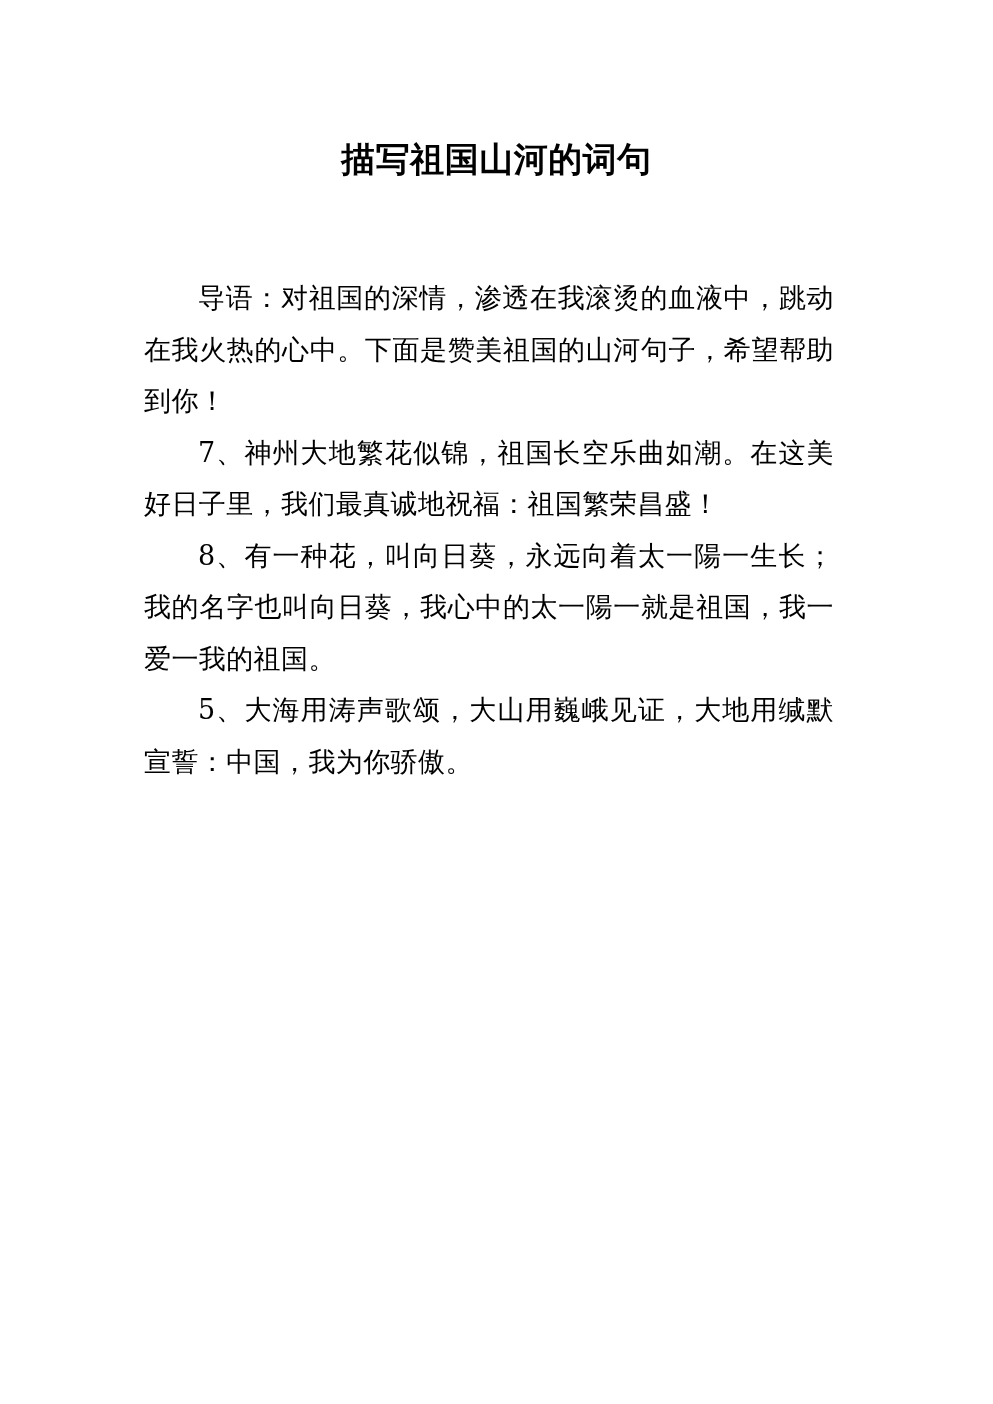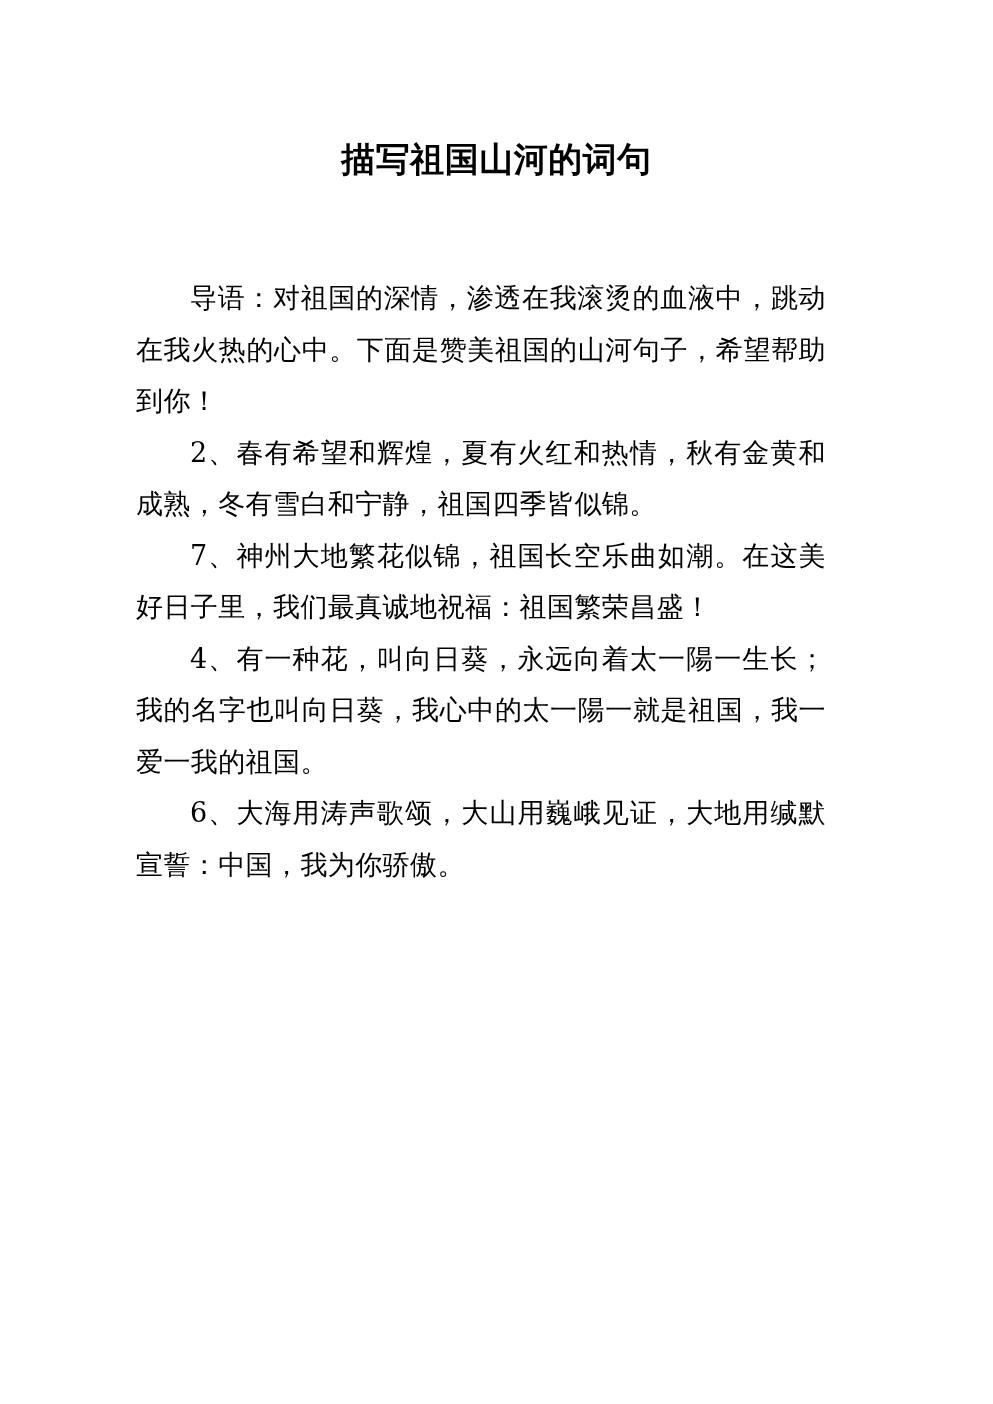--- a/index.html
+++ b/index.html
@@ -27,21 +27,21 @@
     text-align: center;
     font-size: 34px;
     font-weight: bold;
     line-height: 44px;
     letter-spacing: 0.5px;
     font-family: "DejaVu Sans", "Liberation Sans", sans-serif;
   }
   .body-block {
     position: absolute;
     top: 272px;
-    left: 136px;
+    left: 144px;
     width: 690px;
   }
   .para {
     margin: 0;
     font-size: 27px;
     line-height: 51.5px;
     text-align: justify;
     text-justify: inter-character;
     text-indent: 2em;
     letter-spacing: 0.4px;
@@ -56,23 +56,22 @@
 
 <div class="page">
 
   <h1 class="doc-title">描写祖国山河的词句</h1>
 
   <div class="body-block">
 
     <p class="para last-line-loose">导语：对祖国的深情，渗透在我滚烫的血液中，跳动在我火热的心中。下面是赞美祖国的山河句子，希望帮助到你！</p>
 
 
-    <p class="para last-line-loose">2、春有希望和辉煌，夏有火红和热情，秋有金黄和成熟，冬有雪白和宁静，祖国四季皆似锦。</p>
 
     <p class="para last-line-loose">7、神州大地繁花似锦，祖国长空乐曲如潮。在这美好日子里，我们最真诚地祝福：祖国繁荣昌盛！</p>
 
-    <p class="para last-line-loose">4、有一种花，叫向日葵，永远向着太一陽一生长；我的名字也叫向日葵，我心中的太一陽一就是祖国，我一爱一我的祖国。</p>
+    <p class="para last-line-loose">8、有一种花，叫向日葵，永远向着太一陽一生长；我的名字也叫向日葵，我心中的太一陽一就是祖国，我一爱一我的祖国。</p>
 
-    <p class="para last-line-loose">6、大海用涛声歌颂，大山用巍峨见证，大地用缄默宣誓：中国，我为你骄傲。</p>
+    <p class="para last-line-loose">5、大海用涛声歌颂，大山用巍峨见证，大地用缄默宣誓：中国，我为你骄傲。</p>
 
   </div>
 
 </div>
 
 </body></html>

